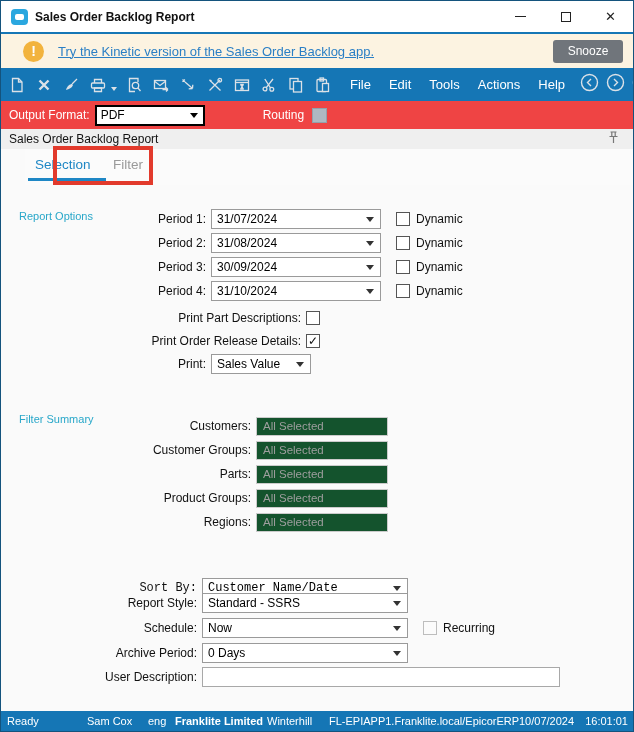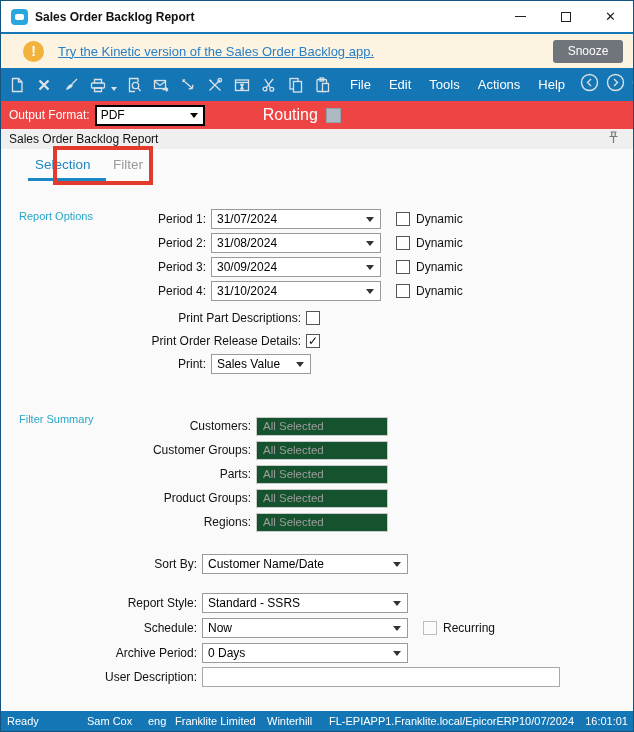--- a/index.html
+++ b/index.html
@@ -33,21 +33,21 @@
   .print-caret { width:0; height:0; border-left:3.5px solid transparent; border-right:3.5px solid transparent; border-top:4px solid #dbe1e7; margin:8px 8px 0 -5px; }
   .menu-item { color:#fff; font-size:13px; padding:0 9px; }
   .nav-icons { display:flex; align-items:center; margin-left:6px; gap:7px; }
   .nav-icons svg { stroke:#dbe1e7; fill:none; stroke-width:1.4; }
 
   
   .format-bar { height:28px; background:#ef4444; display:flex; align-items:center; padding-left:8px; flex:0 0 auto; }
   .format-label { color:#fff; font-size:12px; }
   .pdf-combo { margin-left:5px; width:110px; height:21px; background:#fff; border:2px solid #000000; display:flex; align-items:center; padding-left:4px; }
   .pdf-combo .val { font-size:12px; color:#000; }
-  .routing-label { color:#fff; font-size:16px; margin-left:16px;padding-left:42px; }
+  .routing-label { color:#fff; font-size:12px; margin-left:16px;padding-left:42px; }
   .routing-box { width:15px; height:15px; background:#aeb9c2; border:1px solid #93a1ab; margin-left:8px; }
 
   
   .panel-header { height:20px; background:#efefef; display:flex; align-items:center; padding:0 8px; flex:0 0 auto; }
   .panel-title { font-size:12px; color:#111; }
   .pin-icon { margin-left:auto; margin-right:6px; }
   .pin-icon svg { stroke:#777; fill:none; stroke-width:1.2; }
 
   
   .tab-bar { height:36px; background:#fbfbfb; position:relative; flex:0 0 auto;margin-left:24px; }
@@ -81,21 +81,21 @@
   .dyn-gap { margin-left:15px; }
 
   .ro-field { width:132px; height:19px; background:#14532d; border:1px solid #cbcbcb; display:flex; align-items:center; padding-left:6px; font-size:11.5px; color:#9e9e9e; }
 
   .user-desc { width:358px; height:20px; background:#fff; border:1px solid #a8a8a8; font-family:"Liberation Sans", sans-serif; font-size:12px; padding-left:4px; }
 
   
   .statusbar { height:20px; background:#1576b5; position:relative; flex:0 0 auto; }
   .statusbar span { position:absolute; color:#fff; font-size:11px; line-height:20px; white-space:nowrap; }
   .st-ready { left:6px; }  .st-user { left:86px; } .st-lang { left:147px; }
-  .st-company { left:174px; } .st-site { left:266px; } .st-server { left:328px; }
+  .st-company { left:174px;font-weight:bold; } .st-site { left:266px; } .st-server { left:328px; }
   .st-date { left:518px; } .st-time { right:5px; }
 </style>
 </head>
 <body>
 
 <div class="window">
 
   <div class="titlebar">
     <div class="app-icon"></div>
     <span class="title-text">Sales Order Backlog Report</span>
@@ -329,21 +329,21 @@
     </div>
     <div class="row" style="top:303px;">
       <span class="lbl lbl-f">Product Groups:</span>
       <div class="ro-field">All Selected</div>
     </div>
     <div class="row" style="top:327px;">
       <span class="lbl lbl-f">Regions:</span>
       <div class="ro-field">All Selected</div>
     </div>
 
-    <div class="row" style="top:369px;">
+    <div class="row" style="top:393px;font-family:Liberation Mono, monospace;">
       <span class="lbl lbl-b">Sort By:</span>
       <div class="combo combo-wide">
         <span class="val">Customer Name/Date</span>
         <span class="arrow"></span>
       </div>
     </div>
     <div class="row" style="top:408px;">
       <span class="lbl lbl-b">Report Style:</span>
       <div class="combo combo-wide">
         <span class="val">Standard - SSRS</span>

